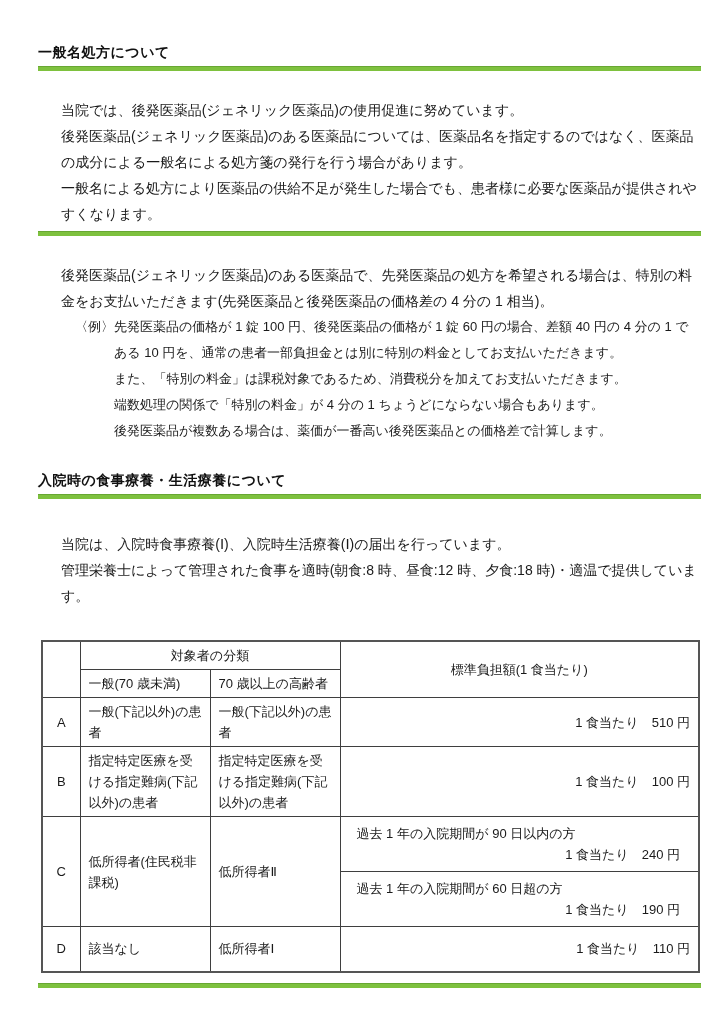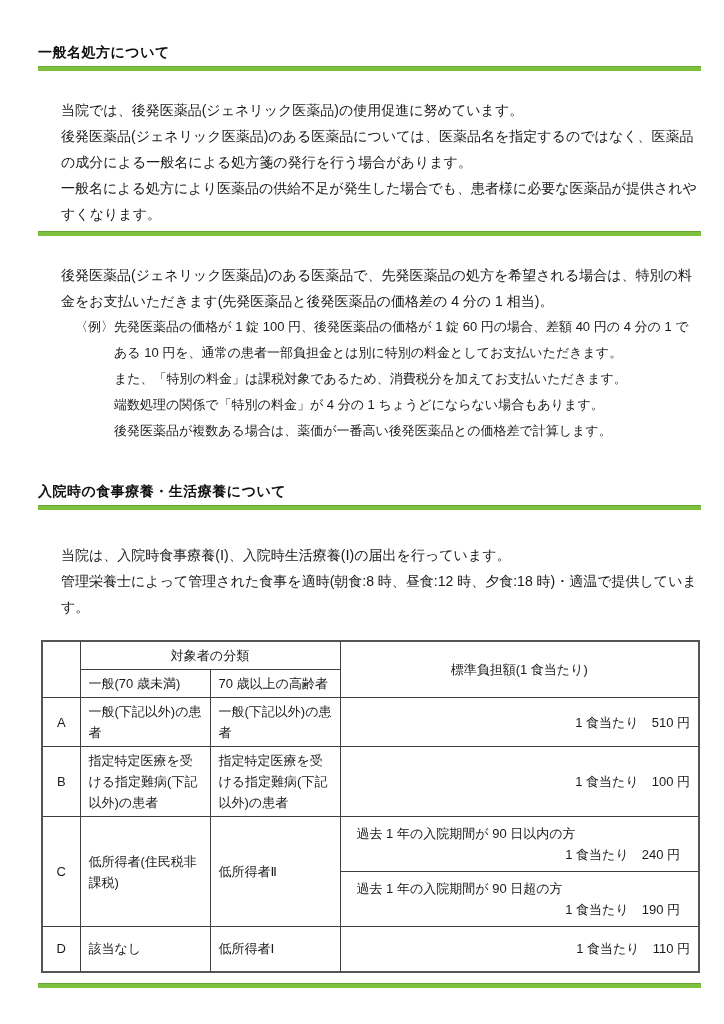--- a/index.html
+++ b/index.html
@@ -8,21 +8,21 @@
     background:#ffffff;
     font-family:"Liberation Sans","DejaVu Sans",sans-serif;
     color:#1a1a1a;
     -webkit-font-smoothing:antialiased;
   }
   .page { position:relative; width:724px; height:1024px; background:#ffffff; overflow:hidden;border-radius:15px; }
 
   .sec { position:absolute; left:38px; right:23px; }
   #sec1 { top:44px; }
   #sec2 { top:231px; }
-  #sec3 { top:483px; }
+  #sec3 { top:472px; }
   #sec4 { top:584px; }
 
   .section-title {
     font-size:14px; font-weight:700; line-height:17px;
     margin:0 0 5px 0; letter-spacing:0.5px; color:#111;
   }
   .rule {
     height:4px; background:#7ec13e; border-top:1px solid #68a733;
   }
   .body-text {
@@ -136,21 +136,21 @@
         <td class="split">
           <div class="split-wrap">
             <div class="cond">過去 1 年の入院期間が 90 日以内の方</div>
             <div class="amt-line">1 食当たり　240 円</div>
           </div>
         </td>
       </tr>
       <tr style="height:47px">
         <td class="split">
           <div class="split-wrap">
-            <div class="cond">過去 1 年の入院期間が 90 日超の方</div>
+            <div class="cond">過去 1 年の入院期間が 60 日超の方</div>
             <div class="amt-line">1 食当たり　190 円</div>
           </div>
         </td>
       </tr>
 
       <tr style="height:45px">
         <td class="cell-label">D</td>
         <td>該当なし</td>
         <td>低所得者Ⅰ</td>
         <td class="cell-amt">1 食当たり　110 円</td>

